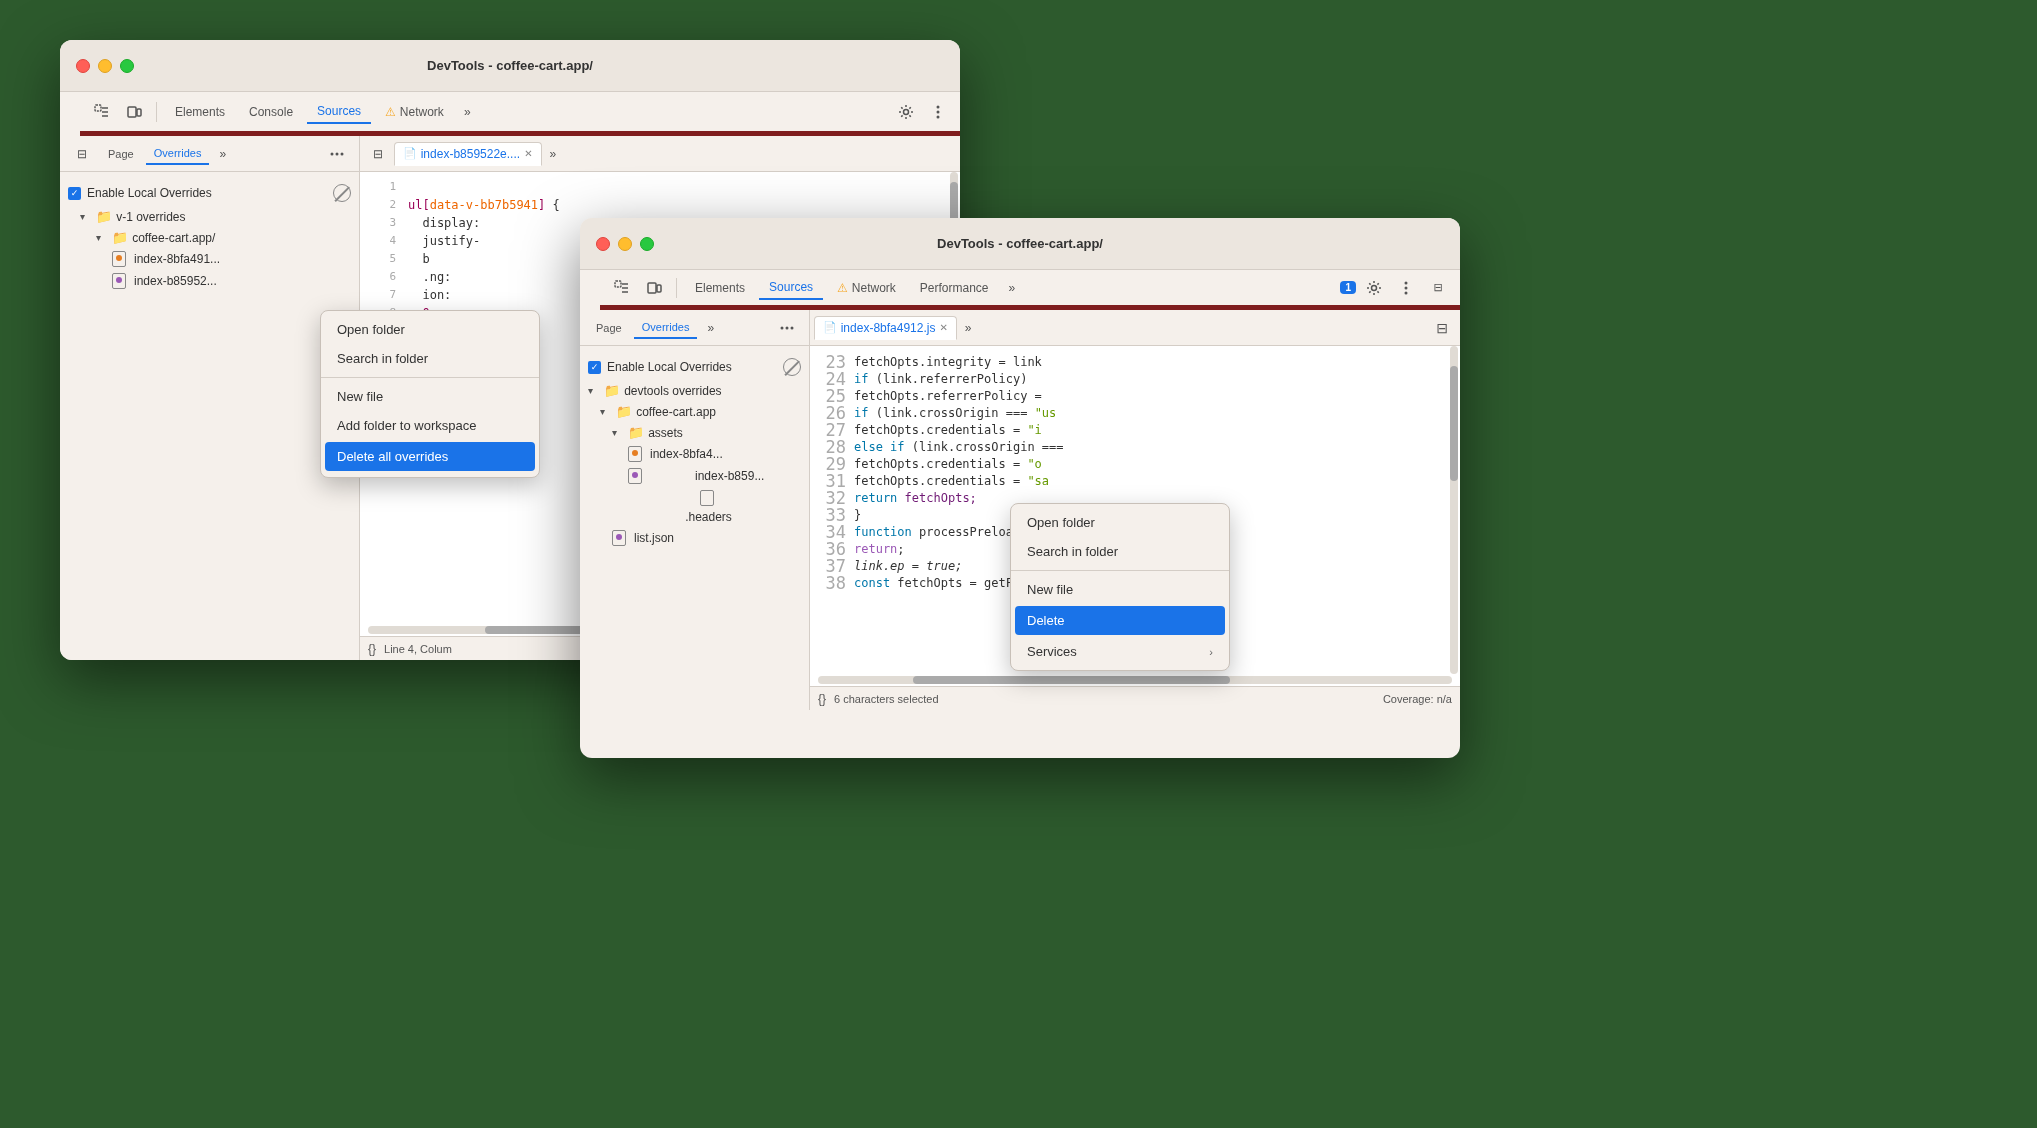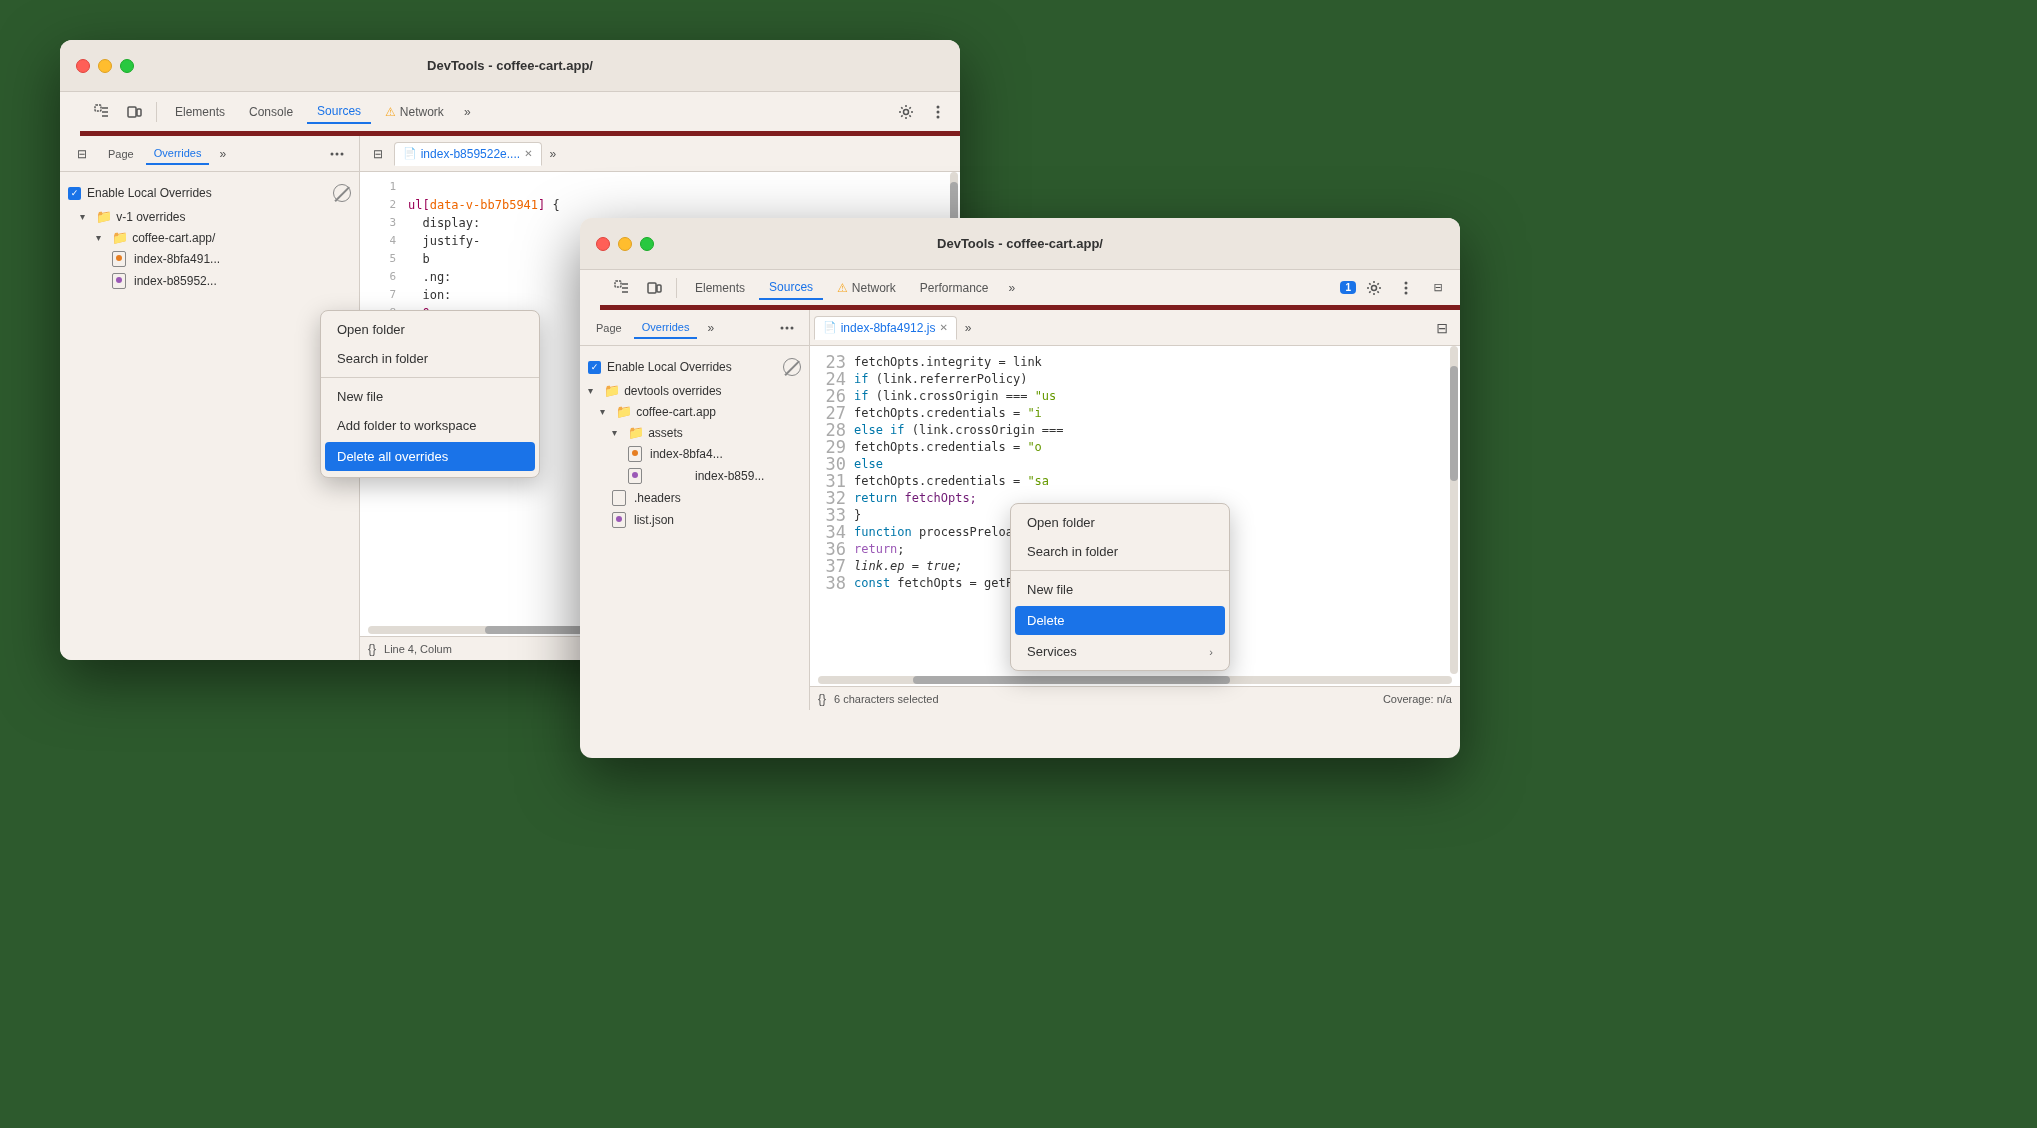--- a/index.html
+++ b/index.html
@@ -830,21 +830,21 @@
             <div class="file-dot orange"></div>
           </div>
           <span style="margin-left:4px;">index-8bfa4...</span>
         </div>
         <div class="tree-item" style="padding-left:48px;">
           <div class="file-icon">
             <div class="file-dot purple"></div>
           </div>
           <span style="margin-left:16px;padding-left:33px;">index-b859...</span>
         </div>
-        <div class="tree-item" style="padding-left:32px;">
+        <div class="tree-item" style="padding-left:32px;flex-direction:column;">
           <div class="file-icon"></div>
           <span style="margin-left:4px;">.headers</span>
         </div>
         <div class="tree-item" style="padding-left:32px;">
           <div class="file-icon">
             <div class="file-dot purple"></div>
           </div>
           <span style="margin-left:4px;">list.json</span>
         </div>
       </div>
@@ -864,38 +864,38 @@
       <div class="editor-content" style="position:relative;font-family:Monaco,Menlo,monospace;font-size:11.5px;">
         <div class="code-line-front">
           <span class="line-num-front">23</span>
           <span class="code-content-front"><span style="color:#333;">  fetchOpts.integrity = link</span></span>
         </div>
         <div class="code-line-front">
           <span class="line-num-front">24</span>
           <span class="code-content-front"><span style="color:#07a;">  if</span><span style="color:#333;"> (link.referrerPolicy)</span></span>
         </div>
         <div class="code-line-front">
+          <span class="line-num-front">25</span>
+          <span class="code-content-front"><span style="color:#333;">    fetchOpts.referrerPolicy =</span></span>
+        </div>
+        <div class="code-line-front">
           <span class="line-num-front">26</span>
           <span class="code-content-front"><span style="color:#07a;">  if</span><span style="color:#333;"> (link.crossOrigin === </span><span style="color:#690;">"us</span></span>
         </div>
         <div class="code-line-front">
           <span class="line-num-front">27</span>
           <span class="code-content-front"><span style="color:#333;">    fetchOpts.credentials = </span><span style="color:#690;">"i</span></span>
         </div>
         <div class="code-line-front">
           <span class="line-num-front">28</span>
           <span class="code-content-front"><span style="color:#07a;">  else if</span><span style="color:#333;"> (link.crossOrigin ===</span></span>
         </div>
         <div class="code-line-front">
           <span class="line-num-front">29</span>
           <span class="code-content-front"><span style="color:#333;">    fetchOpts.credentials = </span><span style="color:#690;">"o</span></span>
-        </div>
-        <div class="code-line-front">
-          <span class="line-num-front">30</span>
-          <span class="code-content-front"><span style="color:#07a;">  else</span></span>
         </div>
         <div class="code-line-front">
           <span class="line-num-front">31</span>
           <span class="code-content-front"><span style="color:#333;">    fetchOpts.credentials = </span><span style="color:#690;">"sa</span></span>
         </div>
         <div class="code-line-front">
           <span class="line-num-front">32</span>
           <span class="code-content-front"><span style="color:#07a;">  return</span><span style="color:#701a75;"> fetchOpts;</span></span>
         </div>
         <div class="code-line-front">

